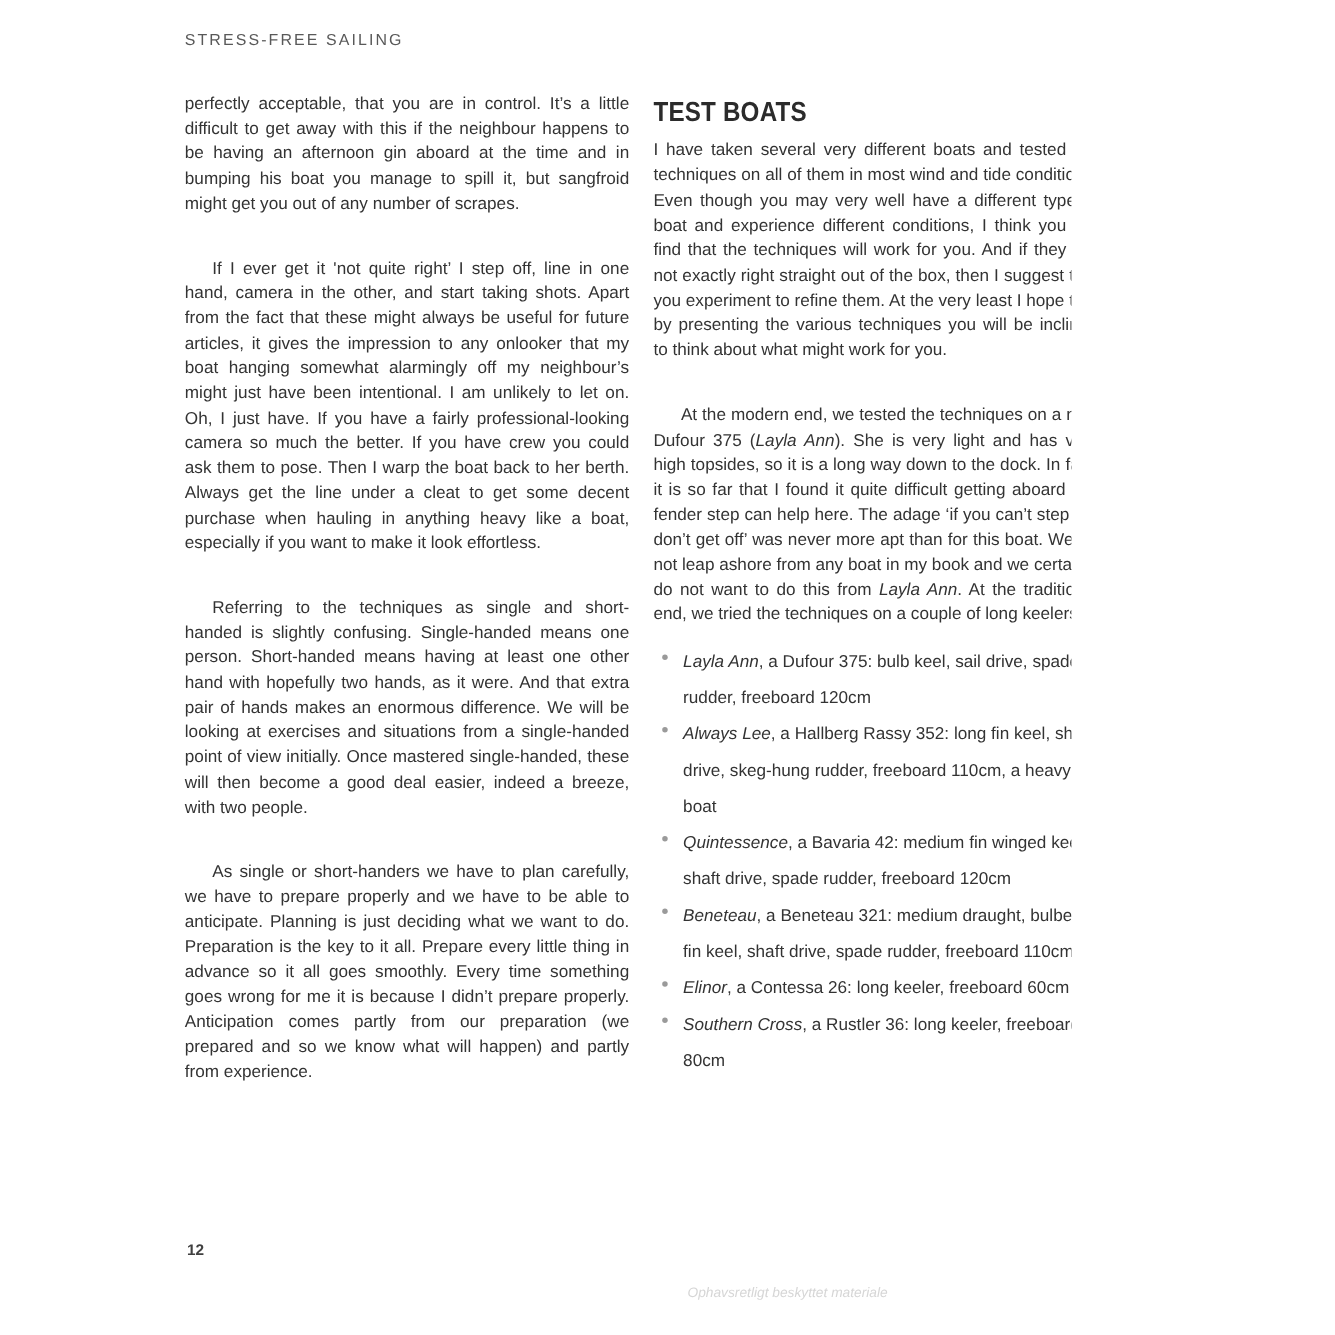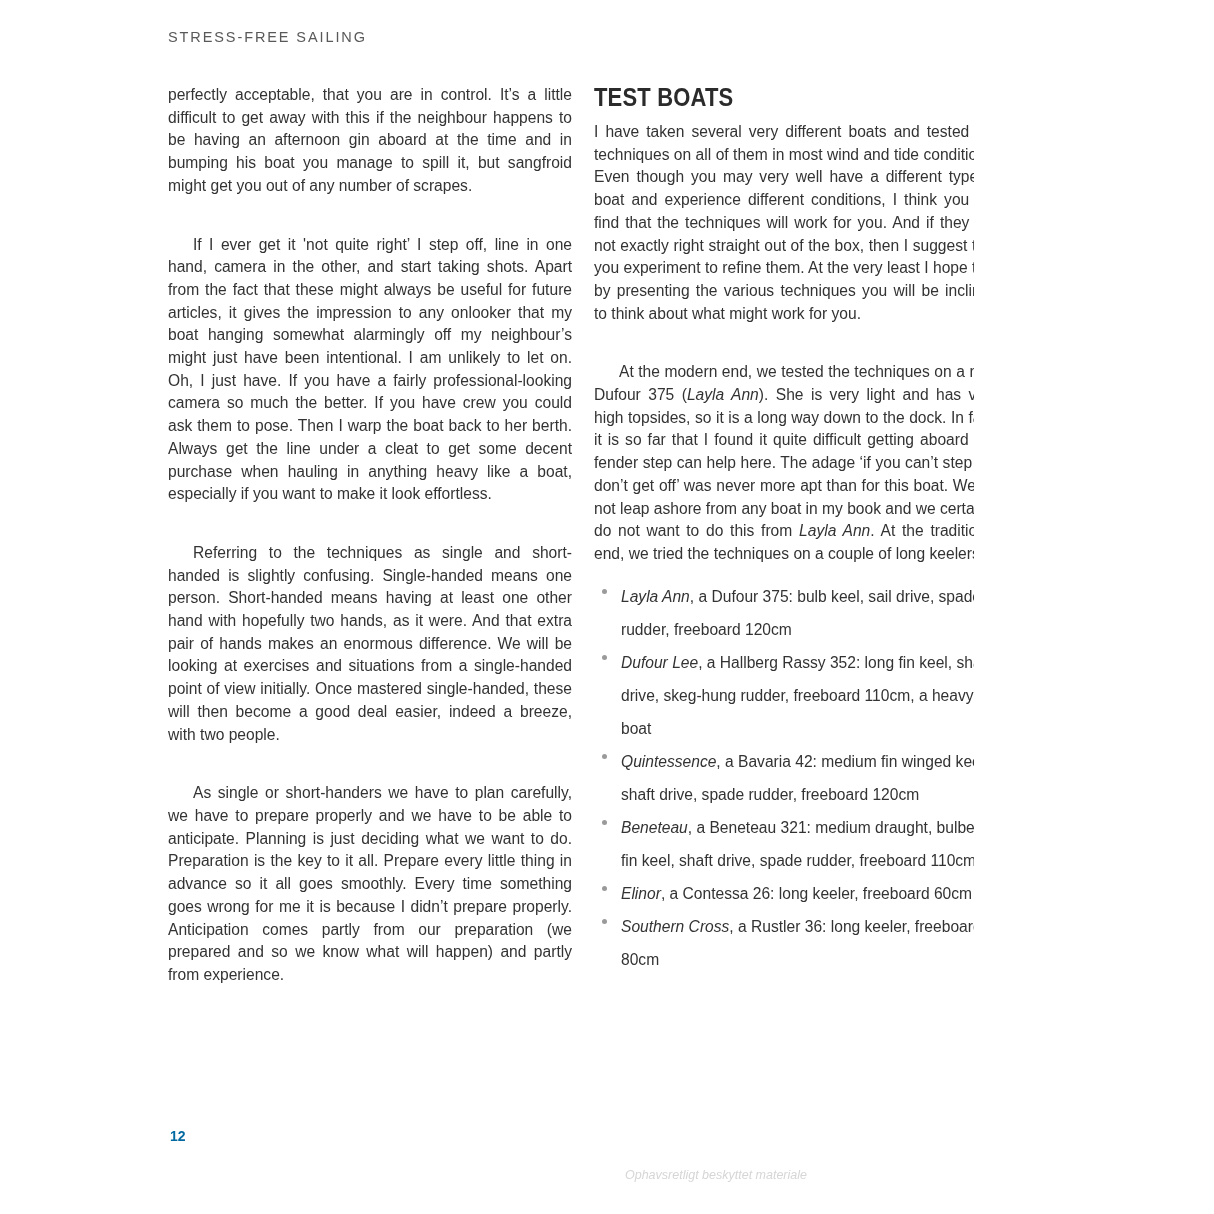--- a/index.html
+++ b/index.html
@@ -32,21 +32,21 @@
   }
 
   
   .columns {
     position: absolute;
     left: 168px;
     top: 84px;
     width: 836px;
     display: flex;
     gap: 22px;
-    align-items: flex-start;
+    align-items: center;
   }
   .col {
     width: 404px;
     flex: 0 0 404px;
   }
 
   p.body {
     margin: 0;
     font-size: 15.6px;
     line-height: 22.7px;
@@ -105,21 +105,21 @@
     font-style: italic;
   }
 
   
   .page-number {
     position: absolute;
     left: 170px;
     top: 1128px;
     font-size: 14px;
     font-weight: 700;
-    color: #0369a1;
+    color: #404040;
   }
   .copyright-watermark {
     position: absolute;
     right: 167px;
     top: 1168px;
     font-size: 12.5px;
     color: #d6d6d6;
     white-space: nowrap;
     font-style: italic;
   }
@@ -141,21 +141,21 @@
       </div>
 
     <div class="col">
       <h2 class="section-title">TEST BOATS</h2>
       <div id="right-paras">
           <p class="body noindent">I have taken several very different boats and tested the techniques on all of them in most wind and tide conditions. Even though you may very well have a different type of boat and experience different conditions, I think you will find that the techniques will work for you. And if they are not exactly right straight out of the box, then I suggest that you experiment to refine them. At the very least I hope that by presenting the various techniques you will be inclined to think about what might work for you.</p>
           <p class="body indent">At the modern end, we tested the techniques on a new Dufour 375 (<i>Layla Ann</i>). She is very light and has very high topsides, so it is a long way down to the dock. In fact, it is so far that I found it quite difficult getting aboard – a fender step can help here. The adage ‘if you can’t step off, don’t get off’ was never more apt than for this boat. We do not leap ashore from any boat in my book and we certainly do not want to do this from <i>Layla Ann</i>. At the traditional end, we tried the techniques on a couple of long keelers.</p>
         </div>
       <ul class="boat-list" id="boat-list">
           <li><span class="boat-name">Layla Ann</span><span>, a Dufour 375: bulb keel, sail drive, spade rudder, freeboard 120cm</span></li>
-          <li><span class="boat-name">Dufour Lee</span><span>, a Hallberg Rassy 352: long fin keel, shaft drive, skeg-hung rudder, freeboard 110cm, a heavy boat</span></li>
+          <li><span class="boat-name">Always Lee</span><span>, a Hallberg Rassy 352: long fin keel, shaft drive, skeg-hung rudder, freeboard 110cm, a heavy boat</span></li>
           <li><span class="boat-name">Quintessence</span><span>, a Bavaria 42: medium fin winged keel, shaft drive, spade rudder, freeboard 120cm</span></li>
           <li><span class="boat-name">Beneteau</span><span>, a Beneteau 321: medium draught, bulbed fin keel, shaft drive, spade rudder, freeboard 110cm</span></li>
           <li><span class="boat-name">Elinor</span><span>, a Contessa 26: long keeler, freeboard 60cm</span></li>
           <li><span class="boat-name">Southern Cross</span><span>, a Rustler 36: long keeler, freeboard 80cm</span></li>
         </ul>
     </div>
 
   </div>
 
   <div class="page-number">12</div>

